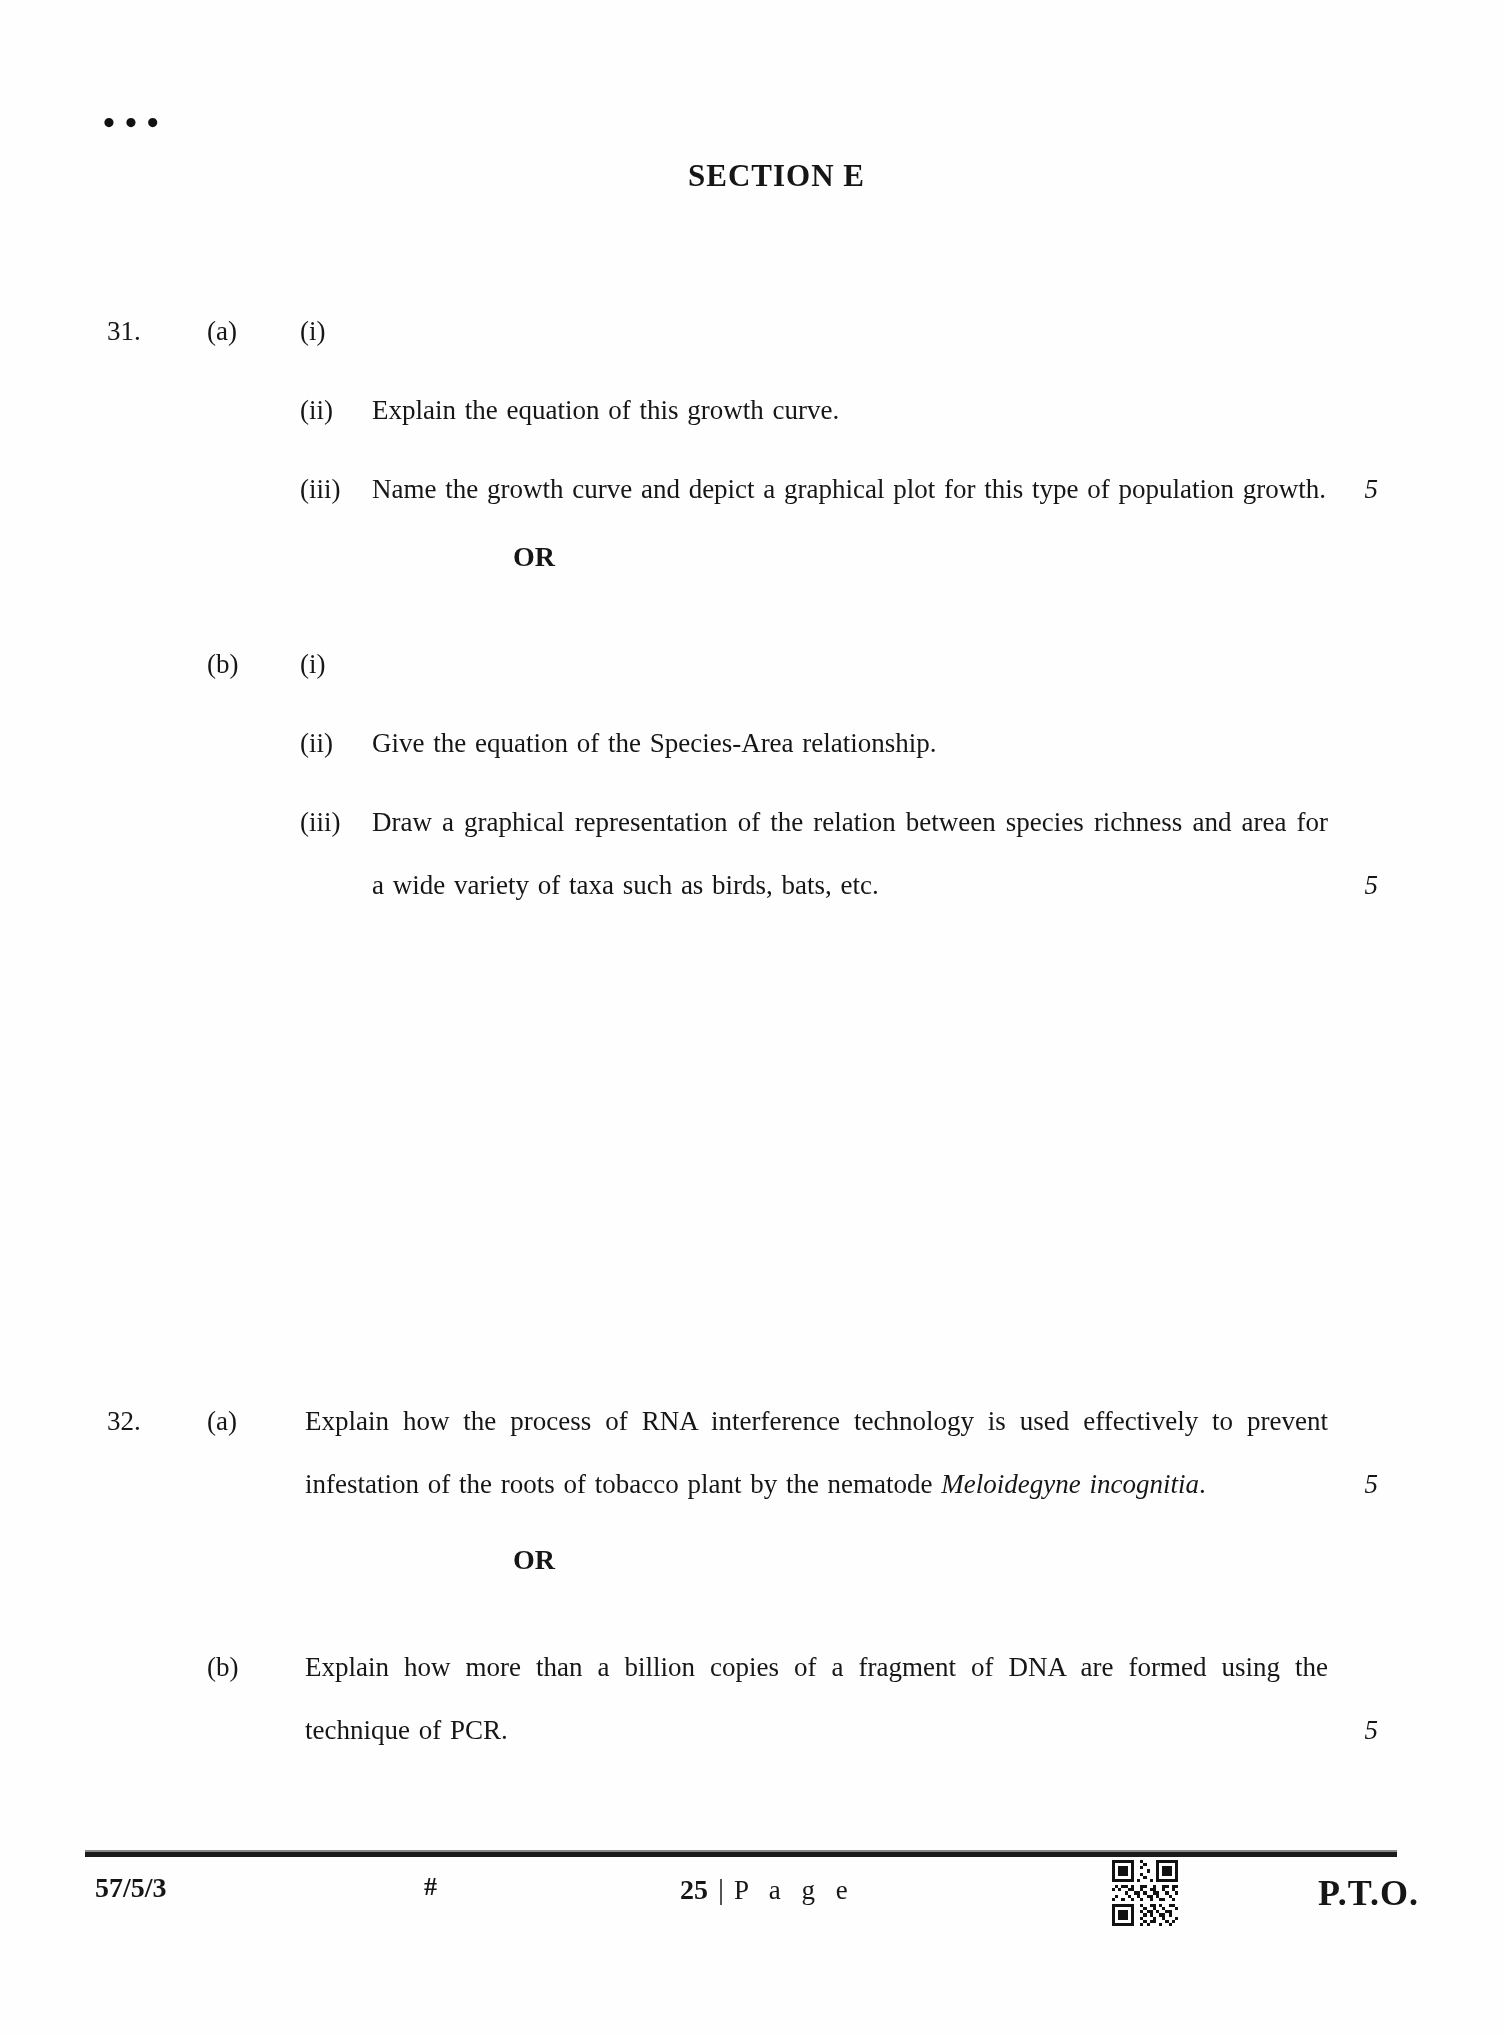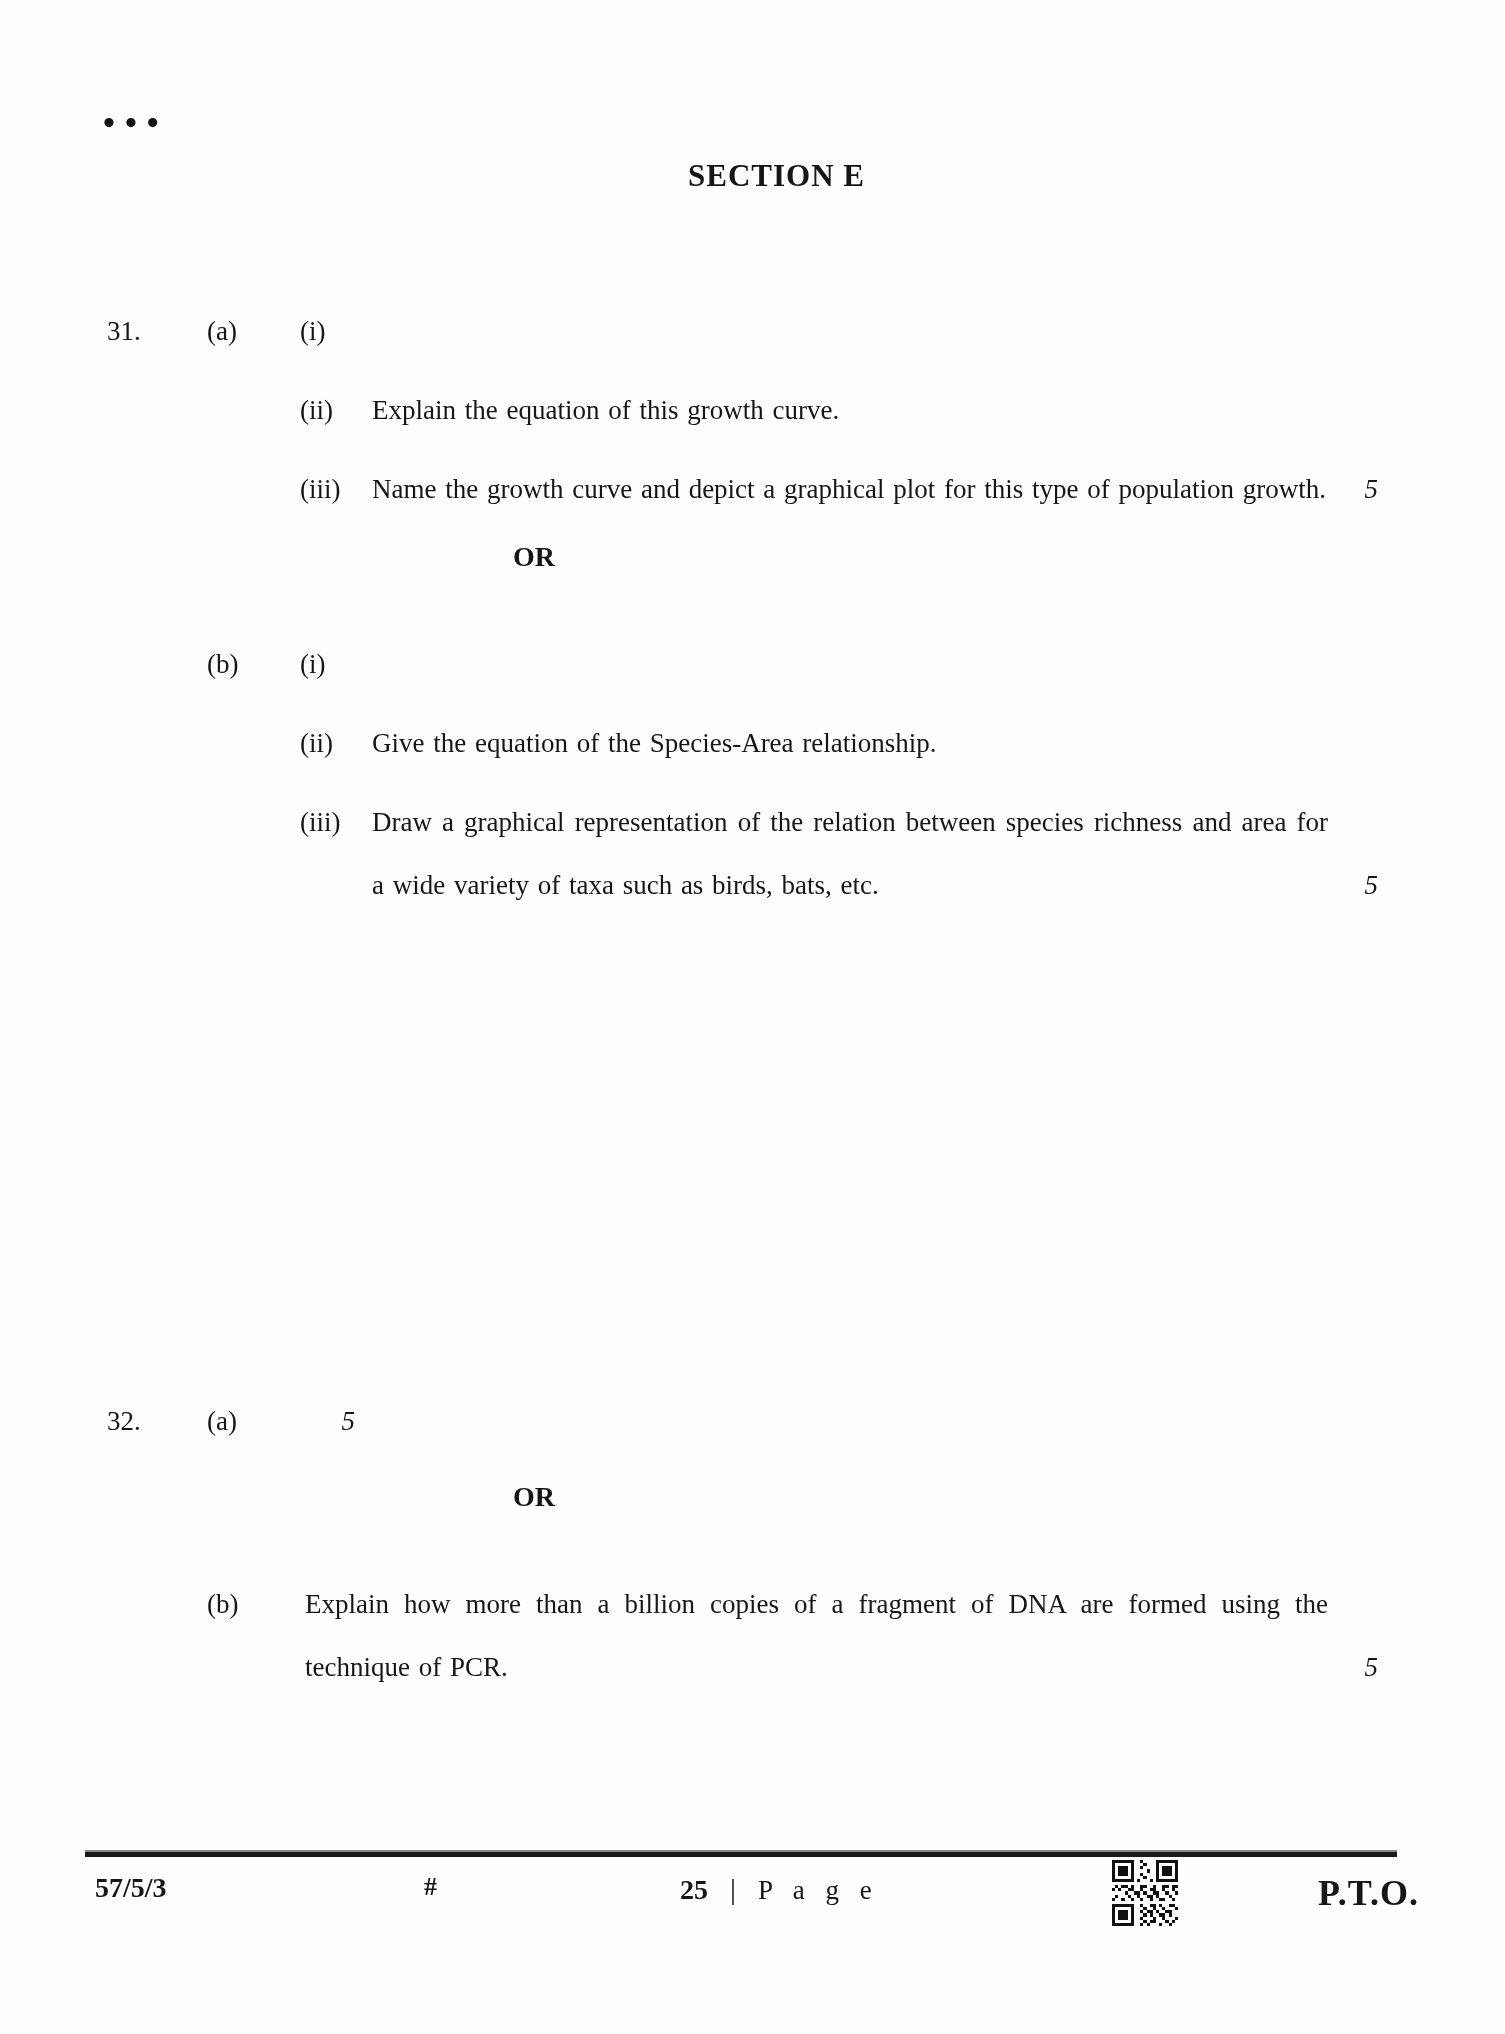--- a/index.html
+++ b/index.html
@@ -43,21 +43,21 @@
     margin:16px 0 56px 406px;
   }
   .or-late { margin-top:24px; }
 
   .footer-rule {
     position:absolute; left:85px; top:1850px; width:1312px;
     height:5px; background:#1b1b1b; border-top:2px solid #8a8a8a;
   }
   .f-code { position:absolute; left:95px;  top:1872px; font-size:28px; font-weight:bold; }
   .f-hash { position:absolute; left:424px; top:1872px; font-size:26px; font-weight:bold; }
-  .f-page { position:absolute; left:680px; top:1872px; font-size:28px; display:flex; align-items:baseline; gap:22px; }
+  .f-page { position:absolute; left:680px; top:1872px; font-size:28px; display:flex; align-items:baseline; gap:10px; }
   .f-page .num  { font-weight:bold; }
   .f-page .sep  { font-size:30px; }
   .f-page .word { letter-spacing:7px; font-size:27px; }
   .f-qr  { position:absolute; left:1112px; top:1860px; width:66px; height:66px; }
   .f-qr svg { display:block; width:100%; height:100%; }
   .f-pto { position:absolute; left:1318px; top:1872px; font-size:36px; font-weight:bold; letter-spacing:1px; }
 </style>
 </head>
 <body>
 
@@ -117,20 +117,21 @@
       <div class="col-marks">5</div>
     </div>
 
   </div>
 
   <div class="q-block" id="q32">
 
     <div class="q-row">
       <div class="col-num">32.</div>
       <div class="col-part-wide">(a)</div>
+      <div class="item-text"><span>Explain how the process of RNA interference technology is used effectively to prevent infestation of the roots of tobacco plant by the nematode </span><span class="it">Meloidegyne incognitia</span><span>.</span></div>
       <div class="col-marks">5</div>
     </div>
 
     <div class="or-row or-late">OR</div>
 
     <div class="q-row">
       <div class="col-num"></div>
       <div class="col-part-wide">(b)</div>
       <div class="item-text">Explain how more than a billion copies of a fragment of DNA are formed using the technique of PCR.</div>
       <div class="col-marks">5</div>

